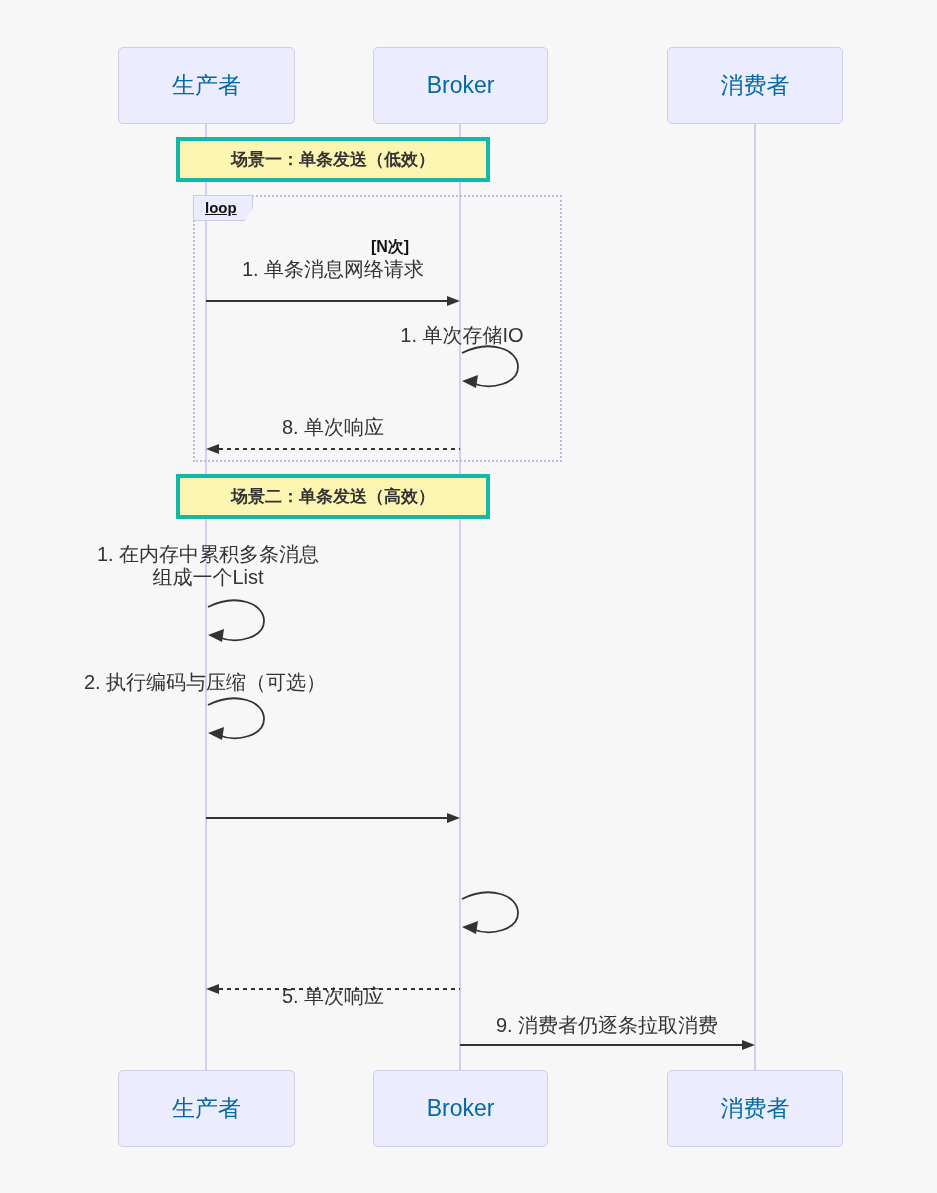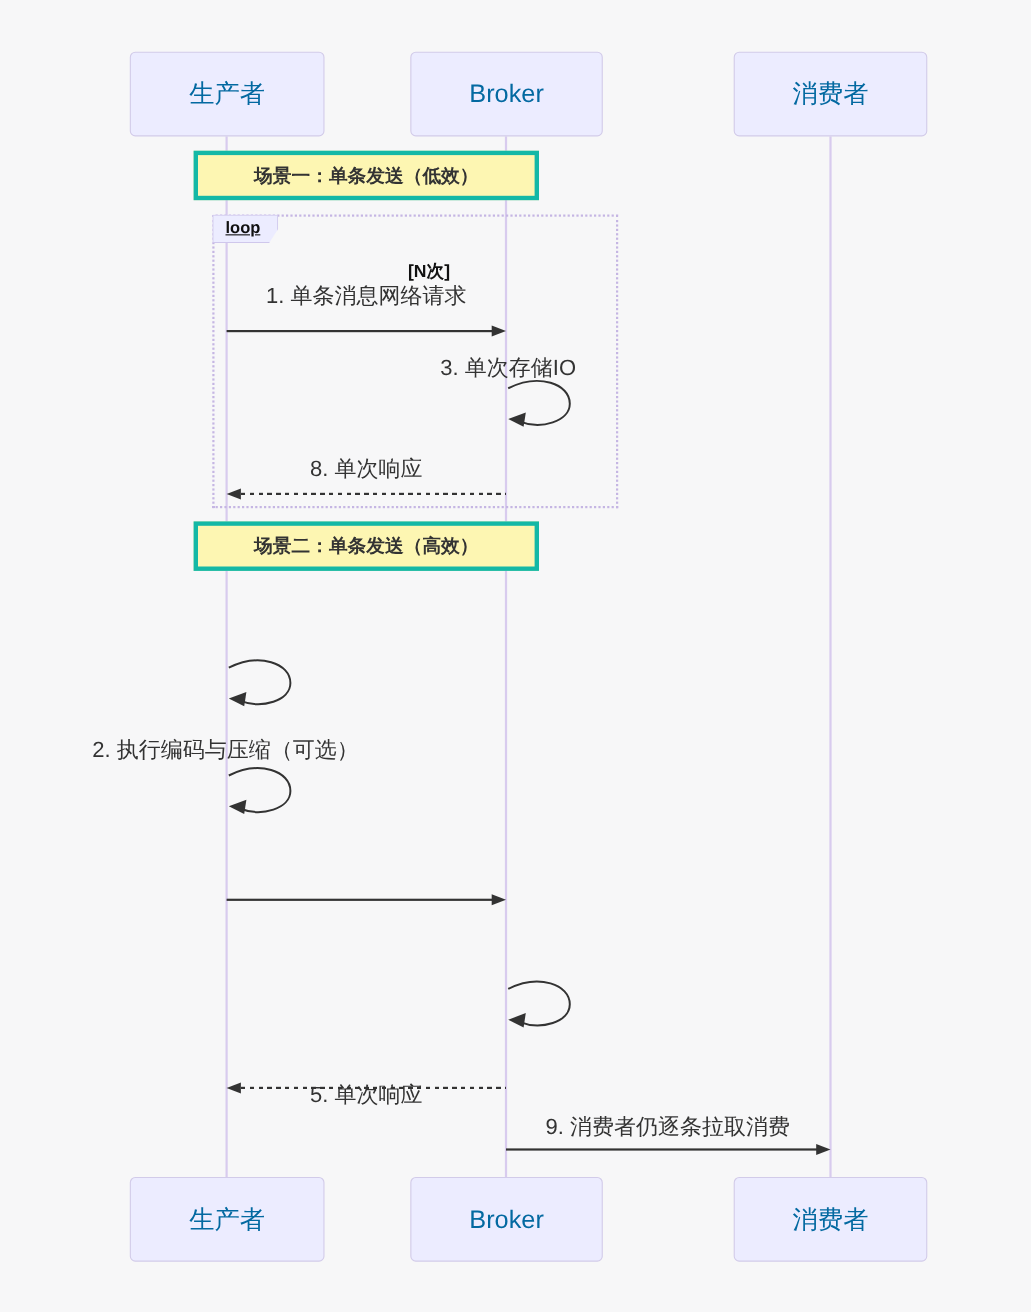--- a/index.html
+++ b/index.html
@@ -125,37 +125,41 @@
     <span>[N次]</span>
   </div>
 
   <div class="msg-text" style="left:333px;top:258px">
     <span>1. 单条消息网络请求</span>
   </div>
   <div class="msg-line" style="left:206px;top:300px;width:246px"></div>
   <div class="head-right" style="left:447px;top:296px"></div>
 
   <div class="msg-text" style="left:462px;top:324px">
-    <span>3. 单次存储IO</span>
+    <span>1. 单次存储IO</span>
   </div>
   <svg class="selfloop" style="left:460px;top:343px" width="62" height="50" viewBox="0 0 62 50">
     <path d="M2,10 C30,-4 58,6 58,24 C58,40 32,48 12,40" fill="none" stroke="#333" stroke-width="1.8"></path>
     <polygon points="2,38 18,32 16,45" fill="#333"></polygon>
   </svg>
 
   <div class="msg-text" style="left:333px;top:416px">
     <span>8. 单次响应</span>
   </div>
   <div class="msg-line dashed" style="left:219px;top:448px;width:241px"></div>
   <div class="head-left" style="left:206px;top:444px"></div>
 
   <div class="note" style="top:474px">
     <span>场景二：单条发送（高效）</span>
   </div>
 
+  <div class="msg-text" style="left:208px;top:543px">
+    <div>1. 在内存中累积多条消息</div>
+    <div>组成一个List</div>
+  </div>
   <svg class="selfloop" style="left:206px;top:597px" width="62" height="50" viewBox="0 0 62 50">
     <path d="M2,10 C30,-4 58,6 58,24 C58,40 32,48 12,40" fill="none" stroke="#333" stroke-width="1.8"></path>
     <polygon points="2,38 18,32 16,45" fill="#333"></polygon>
   </svg>
 
   <div class="msg-text" style="left:205px;top:671px">
     <span>2. 执行编码与压缩（可选）</span>
   </div>
   <svg class="selfloop" style="left:206px;top:695px" width="62" height="50" viewBox="0 0 62 50">
     <path d="M2,10 C30,-4 58,6 58,24 C58,40 32,48 12,40" fill="none" stroke="#333" stroke-width="1.8"></path>

